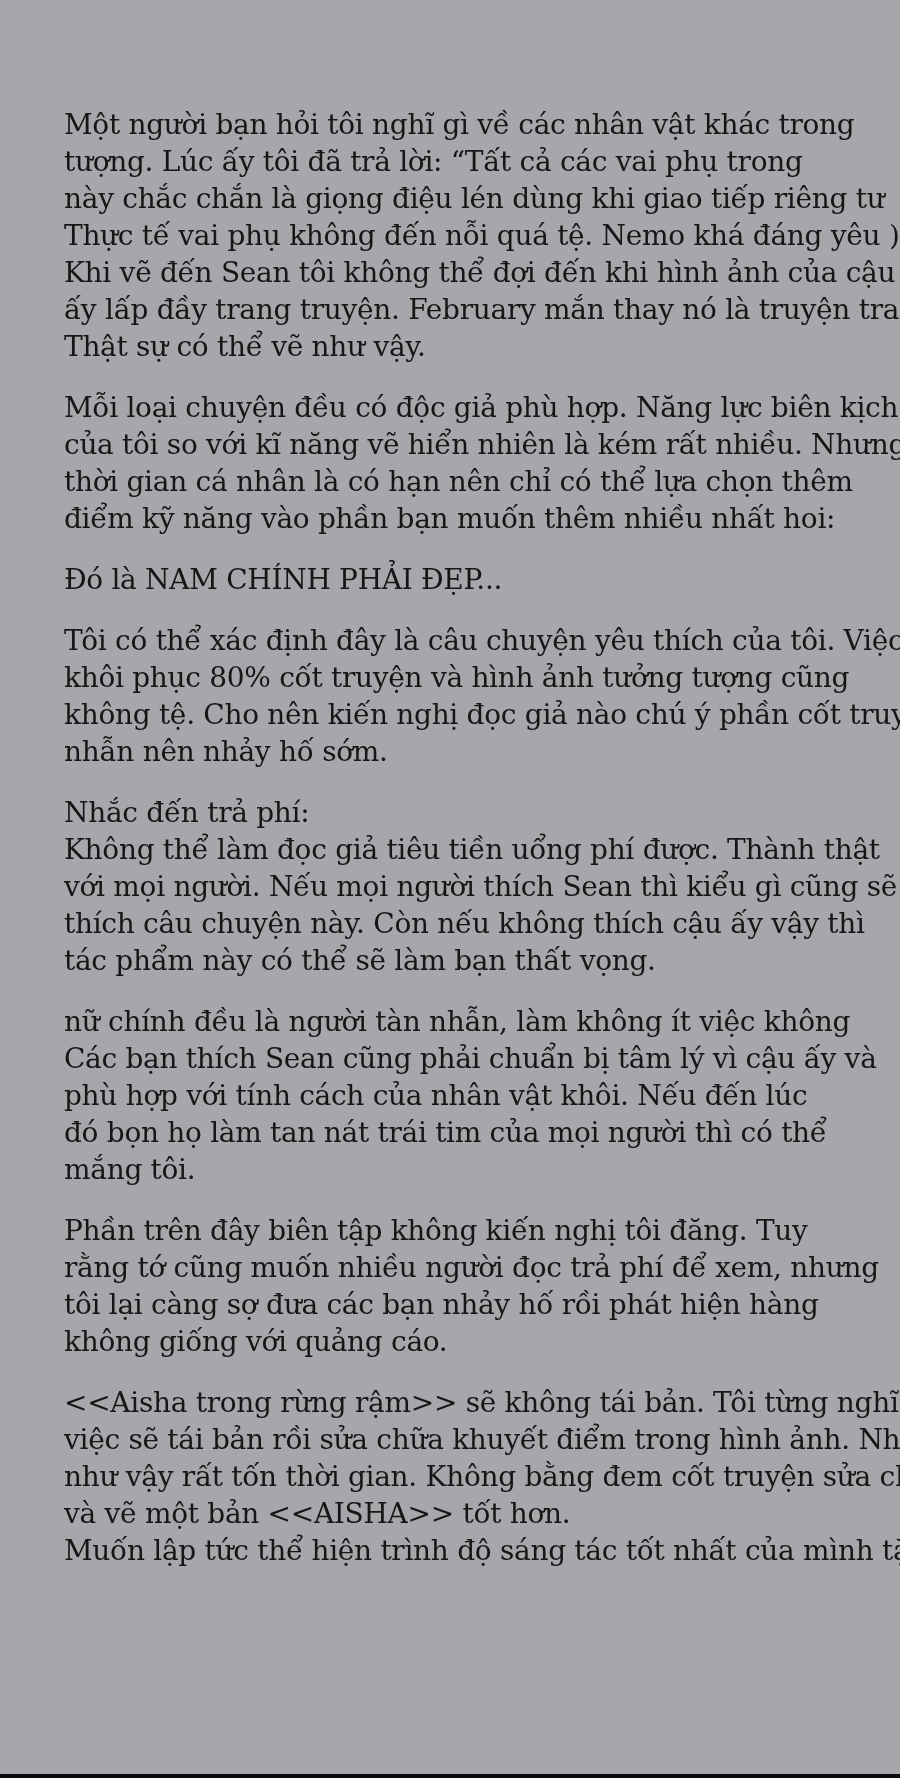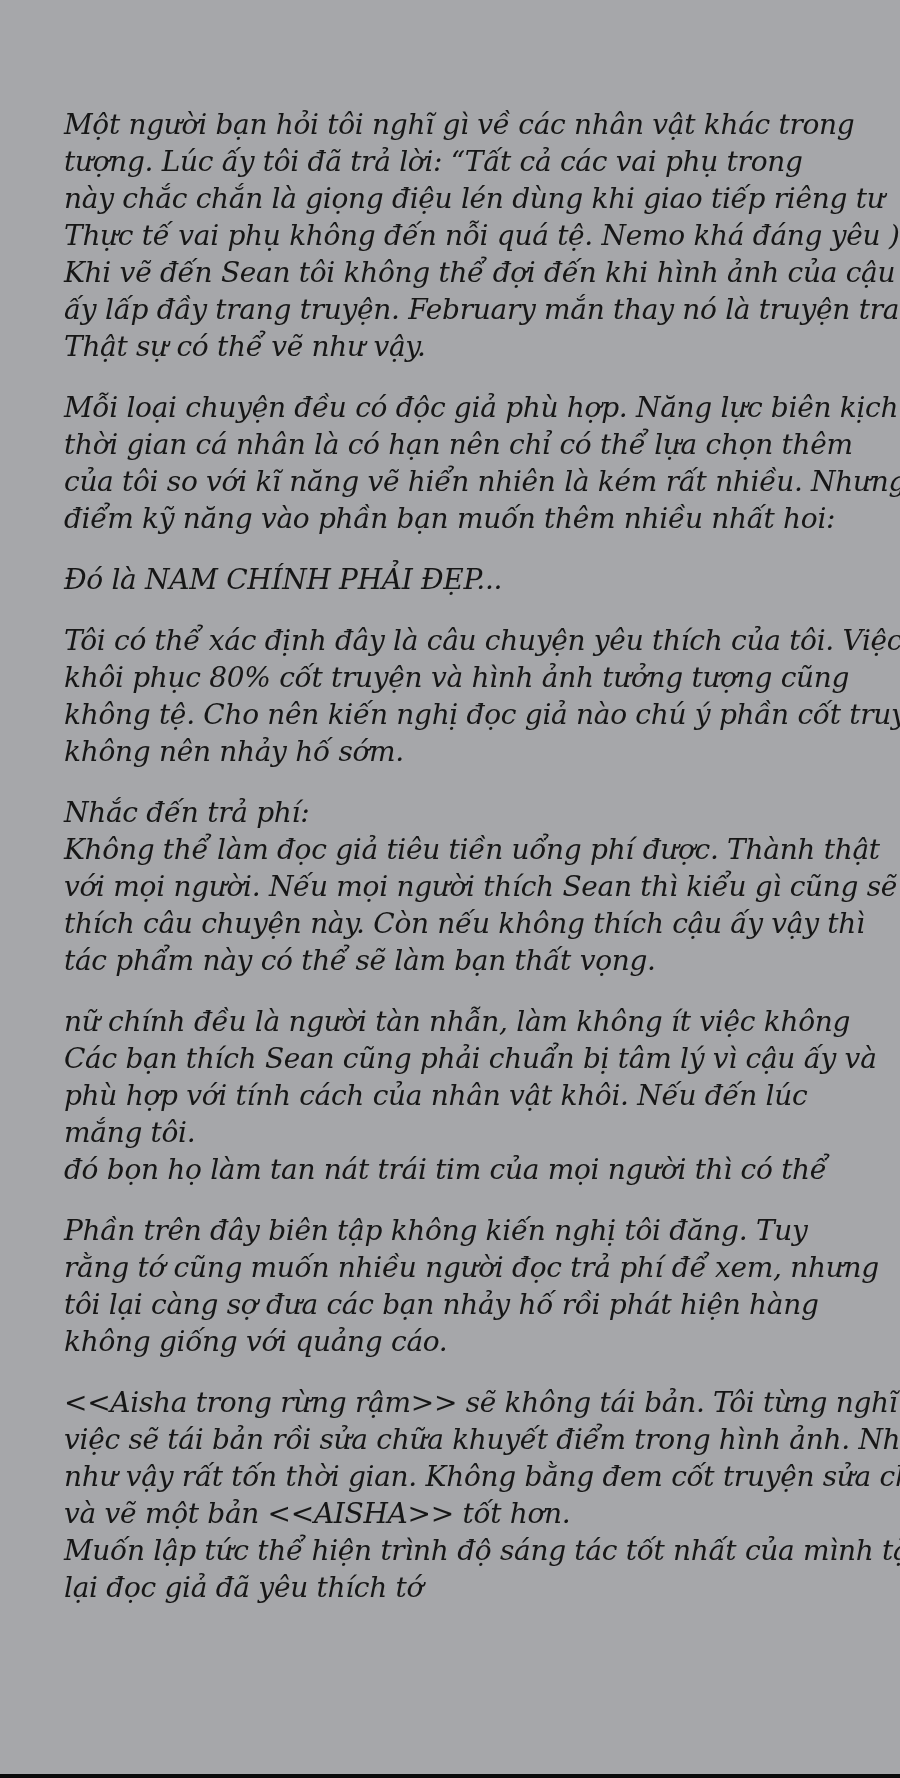--- a/index.html
+++ b/index.html
@@ -15,21 +15,20 @@
     box-sizing: border-box;
   }
   .text-block {
     position: absolute;
     top: 0;
     left: 0;
     right: 0;
     padding: 106px 50px 0 64px;
     color: #161616;
     font-family: "DejaVu Serif", "Liberation Serif", serif;
-    font-style: italic;
     font-size: 28px;
     line-height: 37px;
     letter-spacing: -0.3px;
   }
   .paragraph {
     margin: 0 0 24px 0;
   }
   .paragraph:last-child {
     margin-bottom: 0;
   }
@@ -57,65 +56,64 @@
       <div class="line">tượng. Lúc ấy tôi đã trả lời: “Tất cả các vai phụ trong</div>
       <div class="line">này chắc chắn là giọng điệu lén dùng khi giao tiếp riêng tư</div>
       <div class="line">Thực tế vai phụ không đến nỗi quá tệ. Nemo khá đáng yêu ).</div>
       <div class="line">Khi vẽ đến Sean tôi không thể đợi đến khi hình ảnh của cậu</div>
       <div class="line">ấy lấp đầy trang truyện. February mắn thay nó là truyện tranh</div>
       <div class="line">Thật sự có thể vẽ như vậy.</div>
     </div>
 
     <div class="paragraph">
       <div class="line">Mỗi loại chuyện đều có độc giả phù hợp. Năng lực biên kịch</div>
+      <div class="line">của tôi so với kĩ năng vẽ hiển nhiên là kém rất nhiều. Nhưng</div>
       <div class="line">thời gian cá nhân là có hạn nên chỉ có thể lựa chọn thêm</div>
-      <div class="line">của tôi so với kĩ năng vẽ hiển nhiên là kém rất nhiều. Nhưng</div>
       <div class="line">điểm kỹ năng vào phần bạn muốn thêm nhiều nhất hoi:</div>
     </div>
 
     <div class="paragraph">
       <div class="line">Đó là NAM CHÍNH PHẢI ĐẸP...</div>
     </div>
 
     <div class="paragraph">
       <div class="line">Tôi có thể xác định đây là câu chuyện yêu thích của tôi. Việc</div>
       <div class="line">khôi phục 80% cốt truyện và hình ảnh tưởng tượng cũng</div>
       <div class="line">không tệ. Cho nên kiến nghị đọc giả nào chú ý phần cốt truyện</div>
-      <div class="line">không nên nhảy hố sớm.</div>
+      <div class="line">nhẫn nên nhảy hố sớm.</div>
     </div>
 
     <div class="paragraph">
       <div class="line">Nhắc đến trả phí:</div>
       <div class="line">Không thể làm đọc giả tiêu tiền uổng phí được. Thành thật</div>
       <div class="line">với mọi người. Nếu mọi người thích Sean thì kiểu gì cũng sẽ</div>
       <div class="line">thích câu chuyện này. Còn nếu không thích cậu ấy vậy thì</div>
       <div class="line">tác phẩm này có thể sẽ làm bạn thất vọng.</div>
     </div>
 
     <div class="paragraph">
       <div class="line">nữ chính đều là người tàn nhẫn, làm không ít việc không</div>
       <div class="line">Các bạn thích Sean cũng phải chuẩn bị tâm lý vì cậu ấy và</div>
       <div class="line">phù hợp với tính cách của nhân vật khôi. Nếu đến lúc</div>
+      <div class="line">đó bọn họ làm tan nát trái tim của mọi người thì có thể</div>
       <div class="line">mắng tôi.</div>
-      <div class="line">đó bọn họ làm tan nát trái tim của mọi người thì có thể</div>
     </div>
 
     <div class="paragraph">
       <div class="line">Phần trên đây biên tập không kiến nghị tôi đăng. Tuy</div>
       <div class="line">rằng tớ cũng muốn nhiều người đọc trả phí để xem, nhưng</div>
       <div class="line">tôi lại càng sợ đưa các bạn nhảy hố rồi phát hiện hàng</div>
       <div class="line">không giống với quảng cáo.</div>
     </div>
 
     <div class="paragraph">
       <div class="line">&lt;&lt;Aisha trong rừng rậm&gt;&gt; sẽ không tái bản. Tôi từng nghĩ tới</div>
       <div class="line">việc sẽ tái bản rồi sửa chữa khuyết điểm trong hình ảnh. Nhưng</div>
       <div class="line">như vậy rất tốn thời gian. Không bằng đem cốt truyện sửa chữa</div>
       <div class="line">và vẽ một bản &lt;&lt;AISHA&gt;&gt; tốt hơn.</div>
       <div class="line">Muốn lập tức thể hiện trình độ sáng tác tốt nhất của mình tặng</div>
-      <div class="line">lại đọc giả đã yêu thích tớ</div>
     </div>
 
   </div>
 
   <div class="bottom-bar"></div>
 
 </div>
 
 </body></html>

